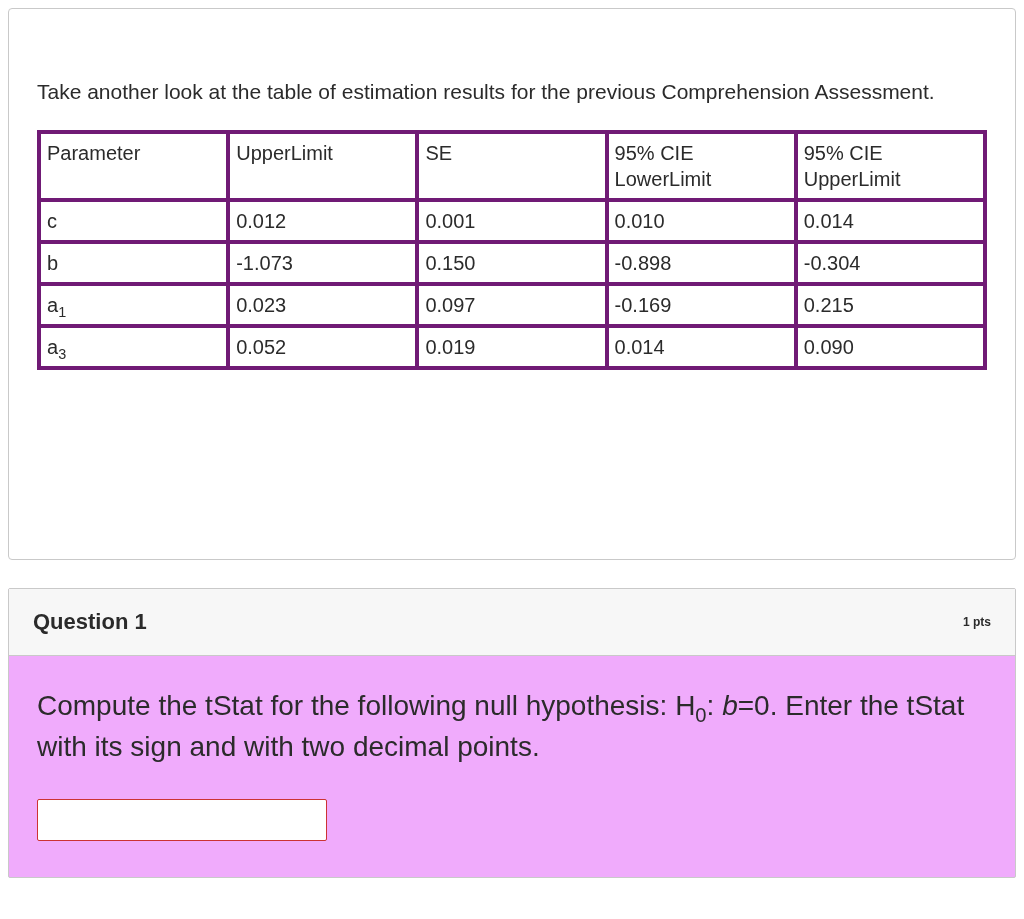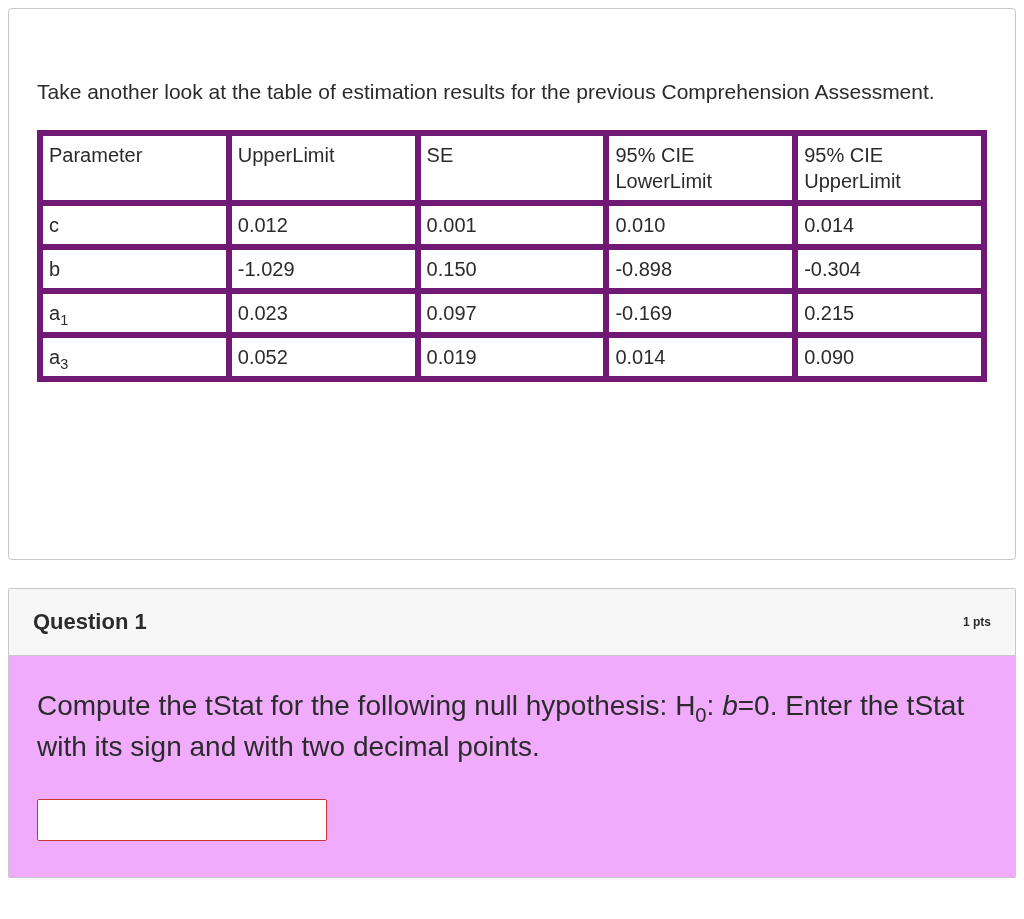--- a/index.html
+++ b/index.html
@@ -27,21 +27,21 @@
     color: #2b2b2b;
     margin: 40px 0 24px 0;
     line-height: 1.4;
   }
   table.est {
     border-collapse: collapse;
     width: 100%;
     table-layout: fixed;
   }
   table.est th, table.est td {
-    border: 6px solid #701a75;
+    border: 4px solid #701a75;
     padding: 6px 6px;
     font-size: 20px;
     font-weight: 400;
     text-align: left;
     color: #2b2b2b;
     line-height: 1.3;
     vertical-align: top;
   }
   table.est th {
     font-weight: 400;
@@ -126,21 +126,21 @@
 
       <tr>
             <td>c</td>
             <td>0.012</td>
             <td>0.001</td>
             <td>0.010</td>
             <td>0.014</td>
           </tr>
           <tr>
             <td>b</td>
-            <td>-1.029</td>
+            <td>-1.073</td>
             <td>0.150</td>
             <td>-0.898</td>
             <td>-0.304</td>
           </tr>
           <tr>
             <td>a<span class="sub">1</span></td>
             <td>0.023</td>
             <td>0.097</td>
             <td>-0.169</td>
             <td>0.215</td>

